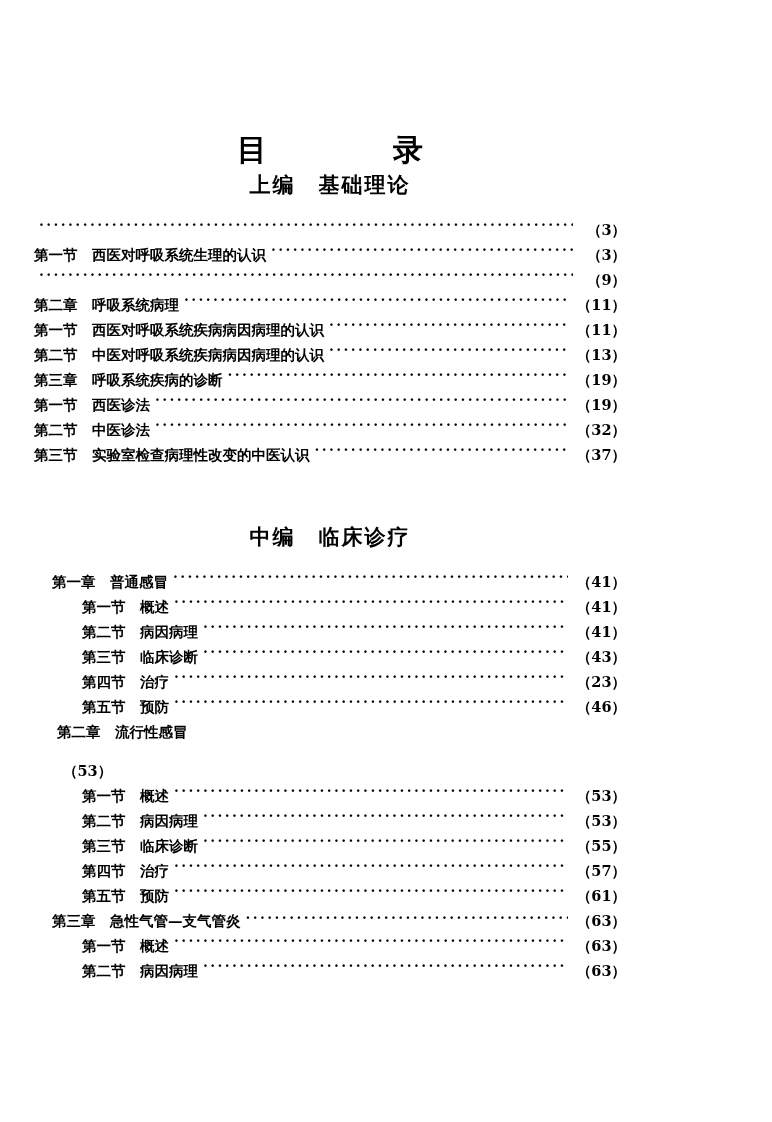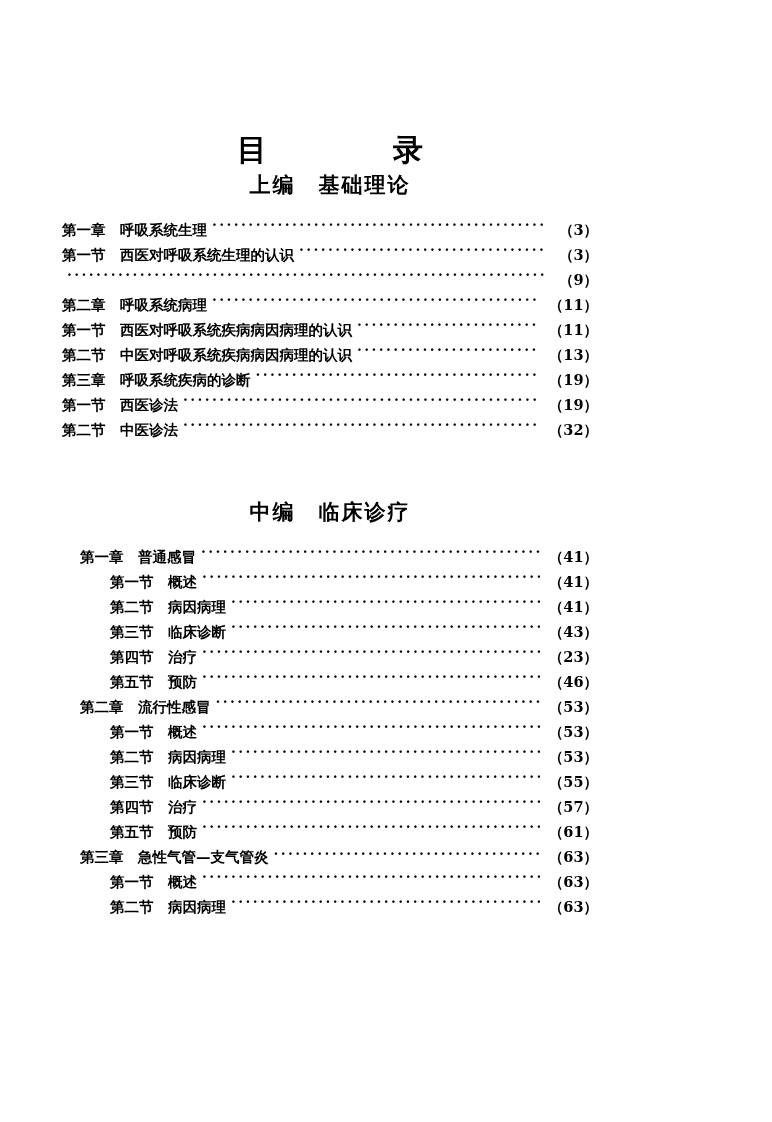--- a/index.html
+++ b/index.html
@@ -13,21 +13,21 @@
     font-family: "DejaVu Sans", "Liberation Sans", sans-serif;
     color: #000000;
     position: relative;
     overflow: hidden;
   }
   .page {
     width: 660px;
     height: 1122px;
     position: relative;
     box-sizing: border-box;
-    padding: 0 62px;
+    padding: 0 34px;
   }
   .doc-title {
     text-align: center;
     font-family: "DejaVu Serif", "Liberation Serif", serif;
     font-weight: bold;
     font-size: 30px;
     letter-spacing: 22px;
     padding-top: 130px;
     padding-left: 22px;
   }
@@ -85,21 +85,20 @@
 </head>
 <body>
 
 <div class="page">
 
   <div class="doc-title">目　　录</div>
 
   <div class="section-heading sec1-heading">上编　基础理论</div>
   <div class="toc-list" id="list-0">
       <div class="toc-row lvl-chapter">
-        <span class="toc-label">第一章　呼吸系统生理</span>
         <span class="dots"></span>
         <span class="toc-num">（3）</span>
       </div>
       <div class="toc-row lvl-chapter">
         <span class="toc-label">第一节　西医对呼吸系统生理的认识</span>
         <span class="dots"></span>
         <span class="toc-num">（3）</span>
       </div>
       <div class="toc-row lvl-chapter">
         <span class="dots"></span>
@@ -127,20 +126,25 @@
       </div>
       <div class="toc-row lvl-chapter">
         <span class="toc-label">第一节　西医诊法</span>
         <span class="dots"></span>
         <span class="toc-num">（19）</span>
       </div>
       <div class="toc-row lvl-chapter">
         <span class="toc-label">第二节　中医诊法</span>
         <span class="dots"></span>
         <span class="toc-num">（32）</span>
+      </div>
+      <div class="toc-row lvl-chapter">
+        <span class="toc-label">第三节　实验室检查病理性改变的中医认识</span>
+        <span class="dots"></span>
+        <span class="toc-num">（37）</span>
       </div>
     </div>
 
   <div class="section-heading sec2-heading">中编　临床诊疗</div>
   <div class="toc-list" id="list-1">
       <div class="toc-row lvl-chapter" style="padding-left: 18px; justify-content: space-between;">
         <span class="toc-label">第一章　普通感冒</span>
         <span class="dots"></span>
         <span class="toc-num">（41）</span>
       </div>
@@ -162,21 +166,21 @@
       <div class="toc-row lvl-section" style="padding-left: 48px;">
         <span class="toc-label">第四节　治疗</span>
         <span class="dots"></span>
         <span class="toc-num">（23）</span>
       </div>
       <div class="toc-row lvl-section" style="padding-left: 48px;">
         <span class="toc-label">第五节　预防</span>
         <span class="dots"></span>
         <span class="toc-num">（46）</span>
       </div>
-      <div class="toc-row lvl-chapter" style="padding-left: 18px;">
+      <div class="toc-row lvl-chapter" style="padding-left: 18px; flex-direction: column;">
         <span class="toc-label">第二章　流行性感冒</span>
         <span class="dots"></span>
         <span class="toc-num">（53）</span>
       </div>
       <div class="toc-row lvl-section" style="padding-left: 48px;">
         <span class="toc-label">第一节　概述</span>
         <span class="dots"></span>
         <span class="toc-num">（53）</span>
       </div>
       <div class="toc-row lvl-section" style="padding-left: 48px;">

